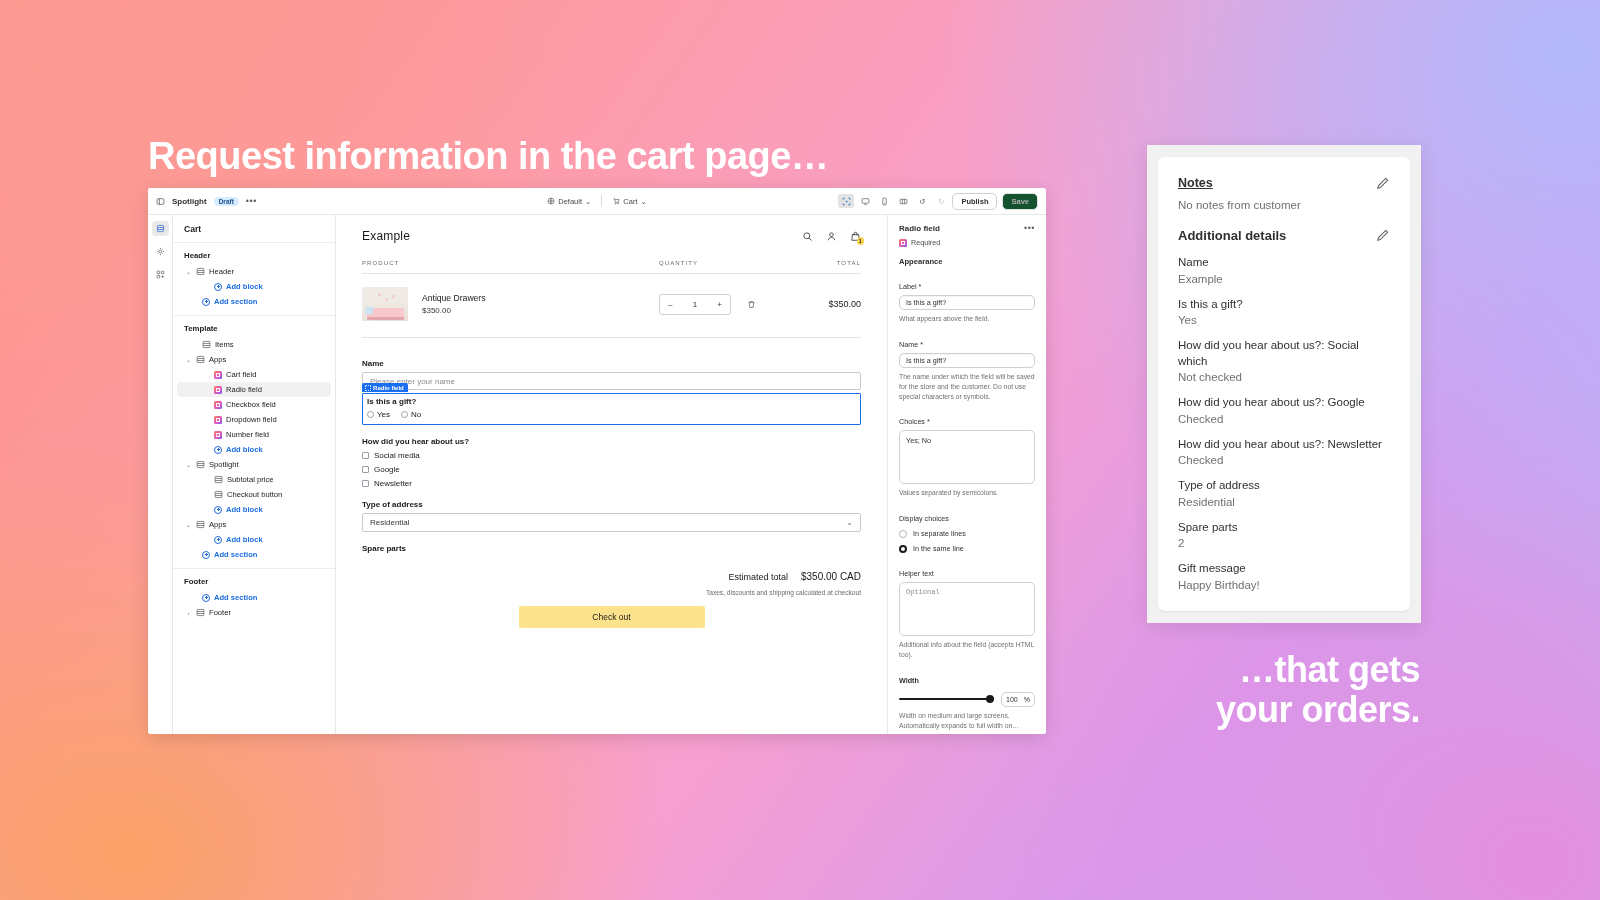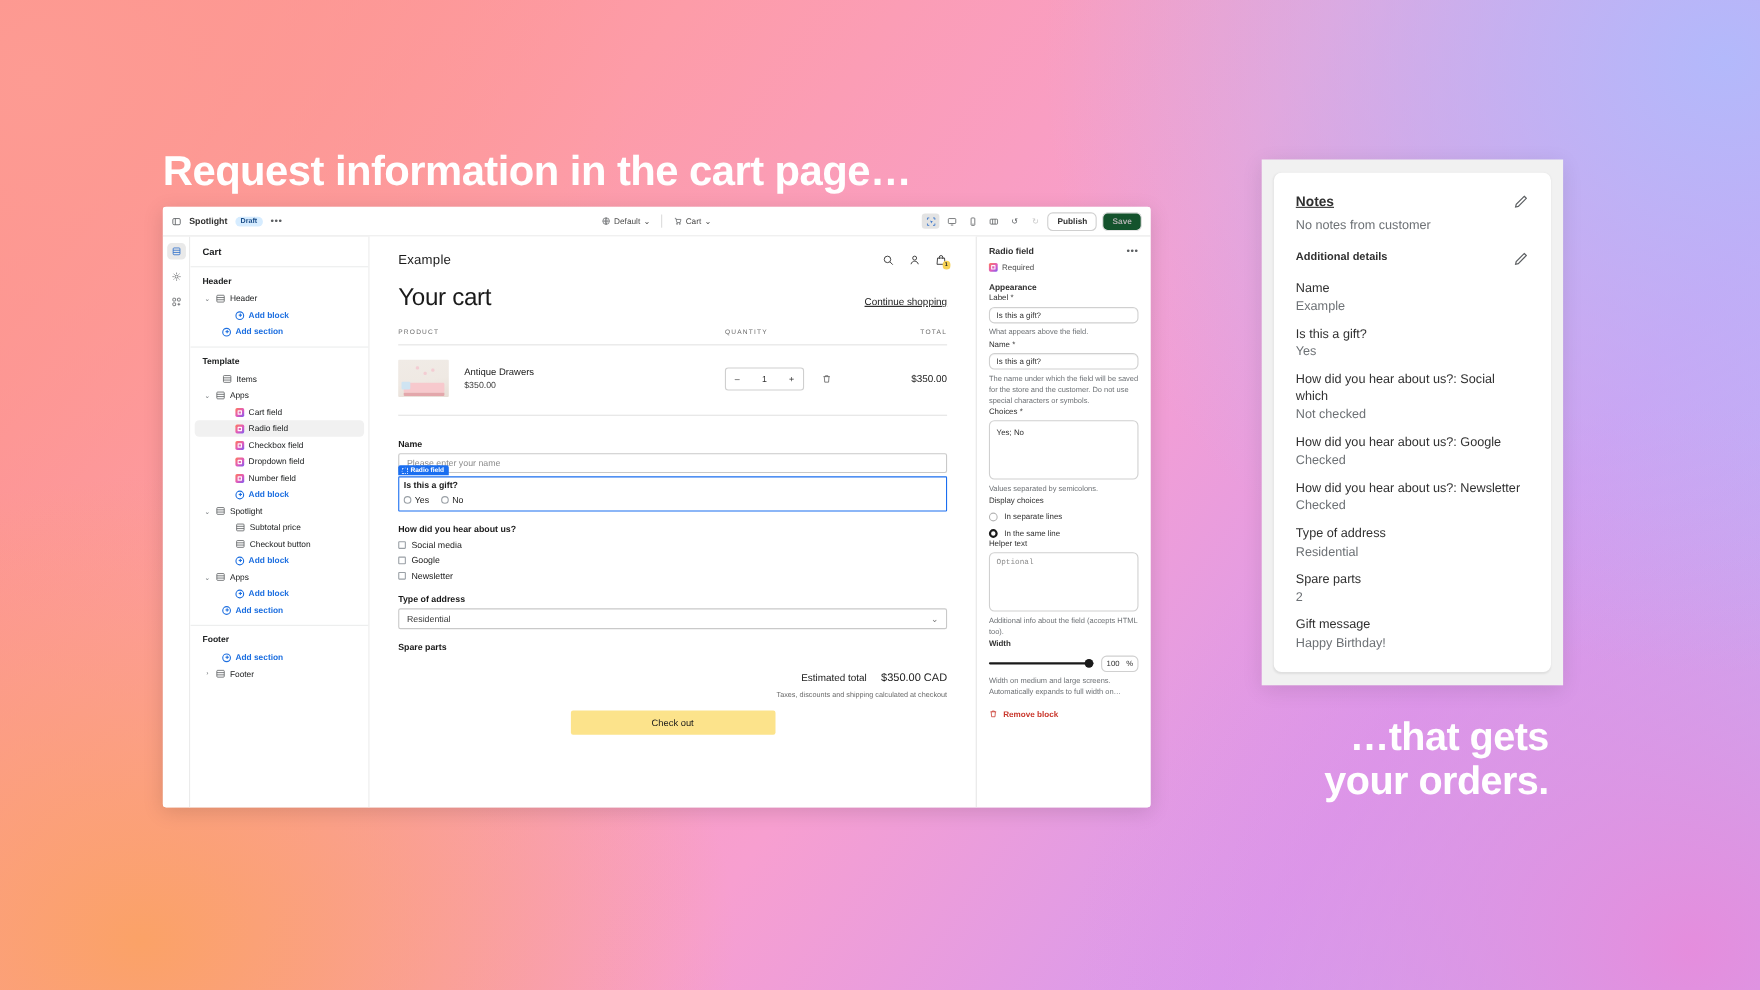--- a/index.html
+++ b/index.html
@@ -18,21 +18,21 @@
   
   .headline {
     position: absolute;
     color: #ffffff;
     font-weight: bold;
     letter-spacing: -0.5px;
     line-height: 1.02;
   }
   #headline-top { left: 148px; top: 137px; font-size: 38px; }
   #headline-bottom {
-    right: 192px; top: 650px; font-size: 36px;
+    right: 180px; top: 650px; font-size: 36px;
     text-align: right; line-height: 1.12;
   }
 
   
   #editor-window {
     position: absolute; left: 148px; top: 188px;
     width: 898px; height: 546px;
     background: #ffffff;
     border-radius: 3px;
     box-shadow: 0 4px 18px rgba(0,0,0,.13);
@@ -253,21 +253,21 @@
   #settings {
     width: 158px; flex: none; background: #fff;
     padding: 8px 11px 0 11px; font-size: 7.4px; color: #303030;
     overflow: hidden;
   }
   .set-head { display: flex; align-items: center; }
   .set-title { font-weight: 700; font-size: 8px; }
   .set-dots { margin-left: auto; color: #5c5f62; font-size: 9px; letter-spacing: .5px;}
   .set-required { display: flex; align-items: center; gap: 4px; margin-top: 5px; font-size: 7.2px; color: #4a4a4a;}
   .set-section { font-weight: 700; margin-top: 10px; font-size: 7.6px; }
-  .set-label { margin-top: 0; font-size: 7.2px; color: #303030; }
+  .set-label { margin-top: 16px; font-size: 7.2px; color: #303030; }
   .set-field {
     margin-top: 4px; height: 15px; border: 1px solid #d0d0d0; border-radius: 5px;
     display: flex; align-items: center; padding: 0 6px; font-size: 7.2px; color: #303030;
     background: #fff; box-shadow: 0 1px 0 rgba(0,0,0,.04) inset;
   }
   .set-area {
     margin-top: 4px; height: 54px; border: 1px solid #d0d0d0; border-radius: 5px;
     padding: 5px 6px; font-size: 7.2px; color: #303030; background: #fff;
   }
   .set-area.helper { color: #8c8c8c; font-family: "Liberation Mono", monospace; font-size: 7px;}
@@ -302,21 +302,21 @@
     position: absolute; left: 11px; top: 12px; right: 11px; bottom: 12px;
     background: #ffffff; border-radius: 7px;
     box-shadow: 0 1px 2px rgba(0,0,0,.08);
     padding: 19px 20px;
     font-size: 11.5px; color: #303030;
   }
   .nc-head { display: flex; align-items: flex-start; }
   .nc-title { font-weight: 700; font-size: 12.5px; text-decoration: underline; }
   .pencil { margin-left: auto; color: #5c5f62; }
   .nc-sub { color: #6d7175; margin-top: 8px; font-size: 11.5px; }
-  .nc-title2 { font-weight: 700; font-size: 10px; }
+  .nc-title2 { font-weight: 700; font-size: 13px; }
   .det-item { margin-top: 12px; }
   .det-label { font-size: 11.5px; color: #303030; line-height: 1.35; }
   .det-value { font-size: 11.5px; color: #6d7175; margin-top: 2px; }
   svg { display: block; }
 </style>
 </head>
 <body>
 
 <div class="headline" id="headline-top">Request information in the cart page…</div>
 <div class="headline" id="headline-bottom">
@@ -595,24 +595,20 @@
           <span style="position:relative">
             <svg width="11" height="11" viewBox="0 0 16 16" fill="none" stroke="#333" stroke-width="1.2">
               <path d="M3.4 5.2h9.2l.7 8.3H2.7z"></path>
                 <path d="M5.7 6.5V4.2a2.3 2.3 0 014.6 0v2.3"></path>
             </svg>
             <span class="cart-badge">1</span>
           </span>
         </div>
       </div>
 
-      <div class="prev-h1row">
-        <div class="prev-h1">Your cart</div>
-        <div class="continue">Continue shopping</div>
-      </div>
 
       <div class="cart-th">
         <div class="th-product">PRODUCT</div>
         <div class="th-qty">QUANTITY</div>
         <div class="th-total">TOTAL</div>
       </div>
 
       <div class="cart-row">
         <div class="thumb">
           <div class="dot" style="left:16px;top:6px"></div>

